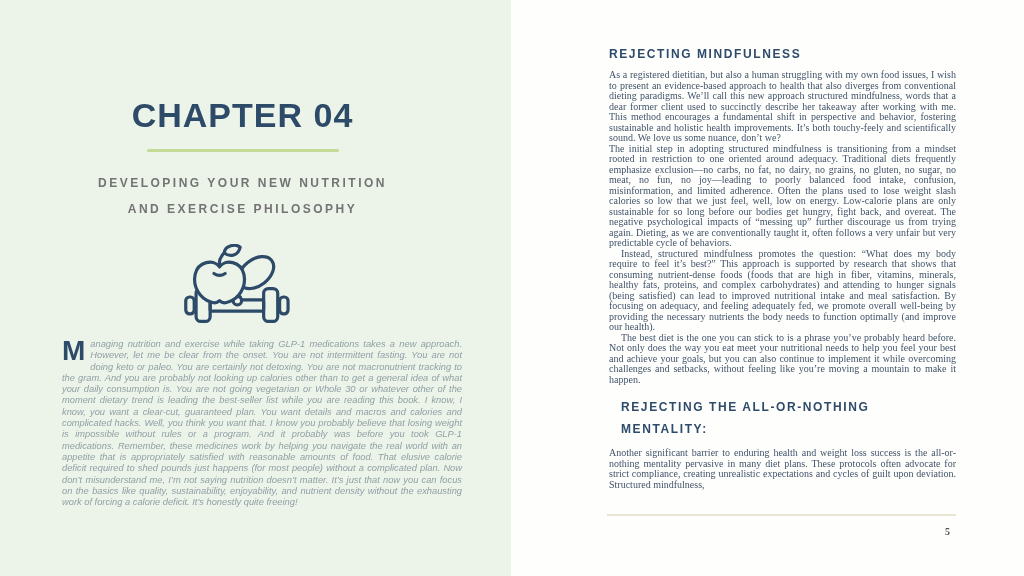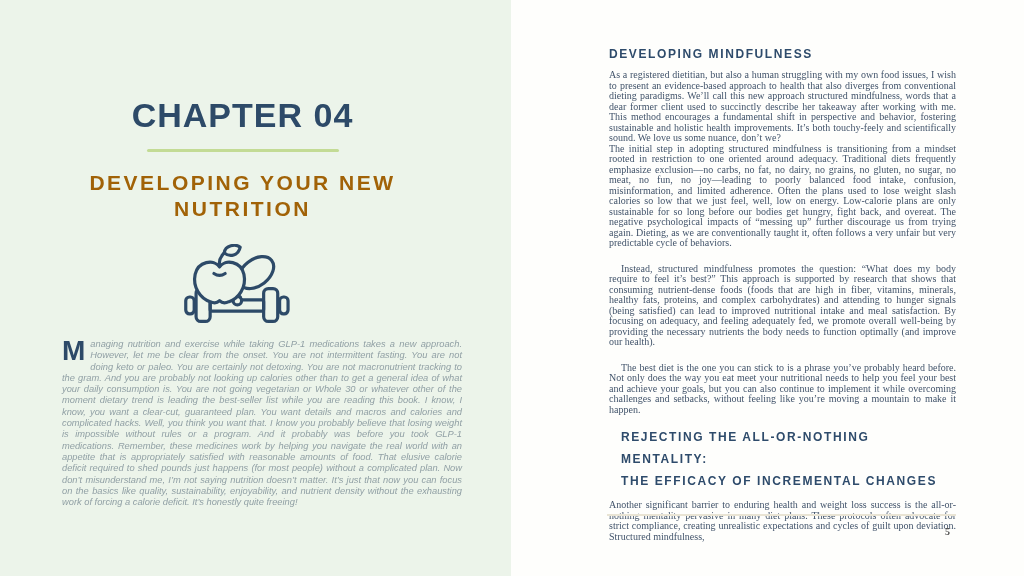--- a/index.html
+++ b/index.html
@@ -30,25 +30,25 @@
     color: #2d4a68;
   }
   .chapter-rule {
     width: 192px; height: 3px;
     margin: 14px auto 0 auto;
     background: #c3db95;
     border-radius: 2px;
   }
   .chapter-title {
     margin-top: 18px;
-    font-size: 21px;
+    font-size: 12px;
     font-weight: bold;
     letter-spacing: 2.5px;
     line-height: 26px;
-    color: #a16207;
+    color: #737373;
   }
   .chapter-title span { display: block; }
   .icon-wrap { margin-top: 22px; }
 
   .intro {
     position: absolute; left: 62px; top: 339px; width: 400px;
     font-style: italic;
     font-size: 9.3px;
     line-height: 11.3px;
     color: #91a0a5;
@@ -84,21 +84,21 @@
   .h-s1 { margin-top: 47px; margin-bottom: 8px; }
   .h-s2 { margin-top: 20px; margin-bottom: 8px; }
   .h-s3 { margin-top: 11px; margin-bottom: 8px; line-height: 22px; margin-left: 12px; }
   .bodytext {
     font-family: "Liberation Serif", serif;
     font-size: 10px;
     line-height: 10.5px;
     color: #41536a;
     text-align: justify;
   }
-  .bodytext.indent { text-indent: 12px; margin-top: 15px; }
+  .bodytext.indent { text-indent: 12px; }
 
   .footer-rule {
     position: absolute; left: 96px; top: 514px;
     width: 349px; height: 2px;
     background: #e9e4d4;
   }
   .page-number {
     position: absolute; left: 96px; top: 526px; width: 349px;
     text-align: right;
     padding-right: 6px;
@@ -112,20 +112,21 @@
 <body>
 
 <div class="spread">
 
   <div class="page-left">
     <div class="left-inner">
       <div class="chapter-label">CHAPTER 04</div>
       <div class="chapter-rule"></div>
       <div class="chapter-title">
         <span>DEVELOPING YOUR NEW NUTRITION</span>
+        <span>AND EXERCISE PHILOSOPHY</span>
       </div>
       <div class="icon-wrap">
         <svg width="122" height="90" viewBox="0 0 130 95" fill="none" stroke="#2d4a68" stroke-width="3.4" stroke-linecap="round" stroke-linejoin="round">
 
           <rect x="4" y="56" width="9" height="18" rx="4"></rect>
           <rect x="15" y="47" width="15" height="35" rx="5"></rect>
           <rect x="30" y="59" width="57" height="12" rx="2"></rect>
           <rect x="87" y="47" width="15" height="35" rx="5"></rect>
           <rect x="104" y="56" width="9" height="18" rx="4"></rect>
 
@@ -142,30 +143,29 @@
       </div>
     </div>
     <div class="intro">
       <span class="dropcap">M</span><span>anaging nutrition and exercise while taking GLP-1 medications takes a new approach. However, let me be clear from the onset. You are not intermittent fasting. You are not doing keto or paleo. You are certainly not detoxing. You are not macronutrient tracking to the gram. And you are probably not looking up calories other than to get a general idea of what your daily consumption is. You are not going vegetarian or Whole 30 or whatever other of the moment dietary trend is leading the best-seller list while you are reading this book. I know, I know, you want a clear-cut, guaranteed plan. You want details and macros and calories and complicated hacks. Well, you think you want that. I know you probably believe that losing weight is impossible without rules or a program. And it probably was before you took GLP-1 medications. Remember, these medicines work by helping you navigate the real world with an appetite that is appropriately satisfied with reasonable amounts of food. That elusive calorie deficit required to shed pounds just happens (for most people) without a complicated plan. Now don’t misunderstand me, I’m not saying nutrition doesn’t matter. It’s just that now you can focus on the basics like quality, sustainability, enjoyability, and nutrient density without the exhausting work of forcing a calorie deficit. It’s honestly quite freeing!</span>
     </div>
   </div>
 
   <div class="page-right">
     <div class="right-inner">
 
-      <div class="sec-heading h-s1">DEVELOPING MINDFULNESS</div>
+      <div class="sec-heading h-s1">REJECTING MINDFULNESS</div>
       <p class="bodytext">As a registered dietitian, but also a human struggling with my own food issues, I wish to present an evidence-based approach to health that also diverges from conventional dieting paradigms. We’ll call this new approach structured mindfulness, words that a dear former client used to succinctly describe her takeaway after working with me. This method encourages a fundamental shift in perspective and behavior, fostering sustainable and holistic health improvements. It’s both touchy-feely and scientifically sound. We love us some nuance, don’t we?</p>
 
       <p class="bodytext">The initial step in adopting structured mindfulness is transitioning from a mindset rooted in restriction to one oriented around adequacy. Traditional diets frequently emphasize exclusion—no carbs, no fat, no dairy, no grains, no gluten, no sugar, no meat, no fun, no joy—leading to poorly balanced food intake, confusion, misinformation, and limited adherence.  Often the plans used to lose weight slash calories so low that we just feel, well, low on energy. Low-calorie plans are only sustainable for so long before our bodies get hungry, fight back, and overeat. The negative psychological impacts of “messing up” further discourage us from trying again. Dieting, as we are conventionally taught it, often follows a very unfair but very predictable cycle of behaviors.</p>
       <p class="bodytext indent">Instead, structured mindfulness promotes the question: “What does my body require to feel it’s best?” This approach is supported by research that shows that consuming nutrient-dense foods (foods that are high in fiber, vitamins, minerals, healthy fats, proteins, and complex carbohydrates) and attending to hunger signals (being satisfied) can lead to improved nutritional intake and meal satisfaction. By focusing on adequacy, and feeling adequately fed, we promote overall well-being by providing the necessary nutrients the body needs to function optimally (and improve our health).</p>
       <p class="bodytext indent">The best diet is the one you can stick to is a phrase you’ve probably heard before. Not only does the way you eat meet your nutritional needs to help you feel your best and achieve your goals, but you can also continue to implement it while overcoming challenges and setbacks, without feeling like you’re moving a mountain to make it happen.</p>
 
       <div class="sec-heading h-s3">
         <span>REJECTING THE ALL-OR-NOTHING MENTALITY:</span>
-        <span>THE EFFICACY OF INCREMENTAL CHANGES</span>
       </div>
       <p class="bodytext">Another significant barrier to enduring health and weight loss success is the all-or-nothing mentality pervasive in many diet plans. These protocols often advocate for strict compliance, creating unrealistic expectations and cycles of guilt upon deviation. Structured mindfulness,</p>
 
     </div>
 
     <div class="footer-rule"></div>
     <div class="page-number">5</div>
   </div>
 
 </div>

